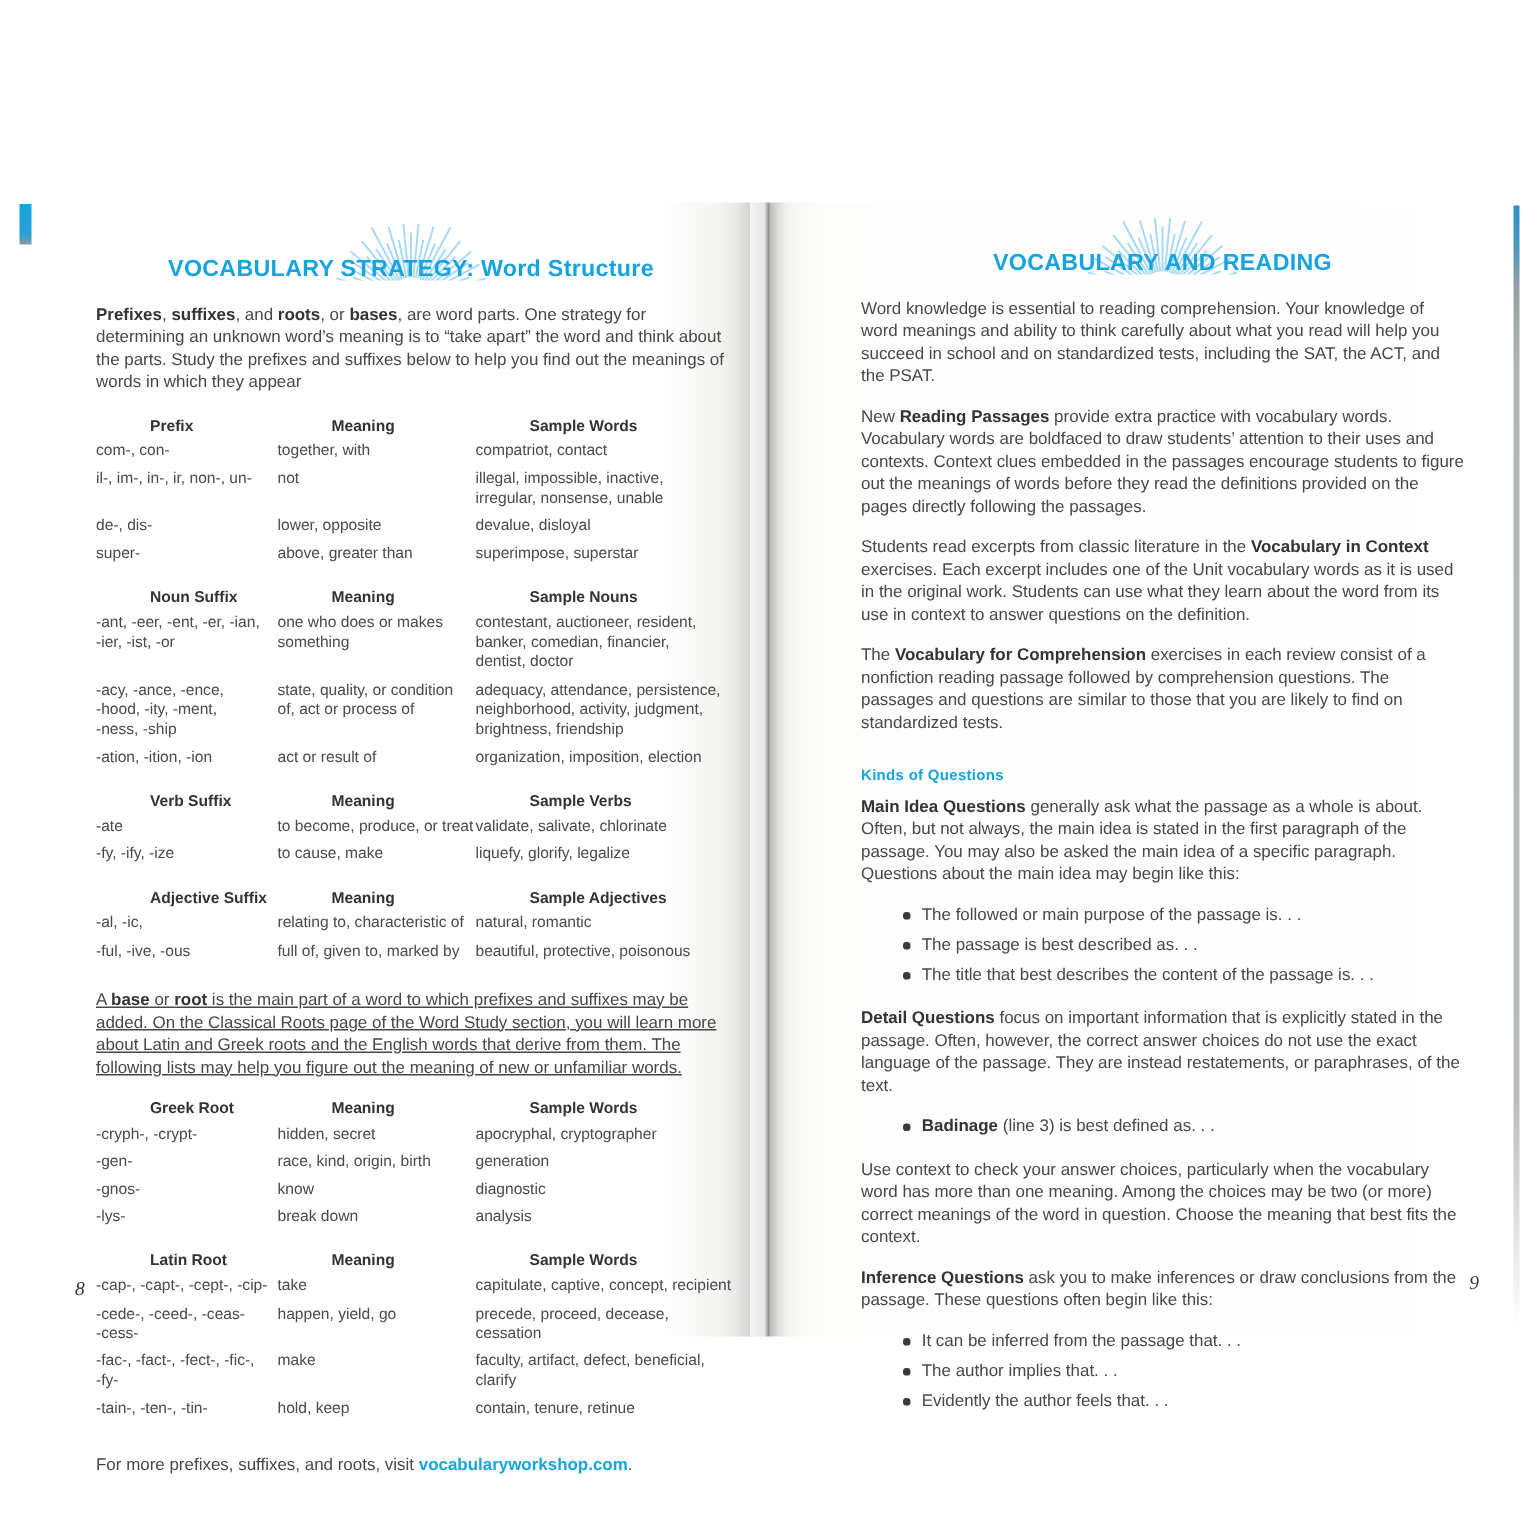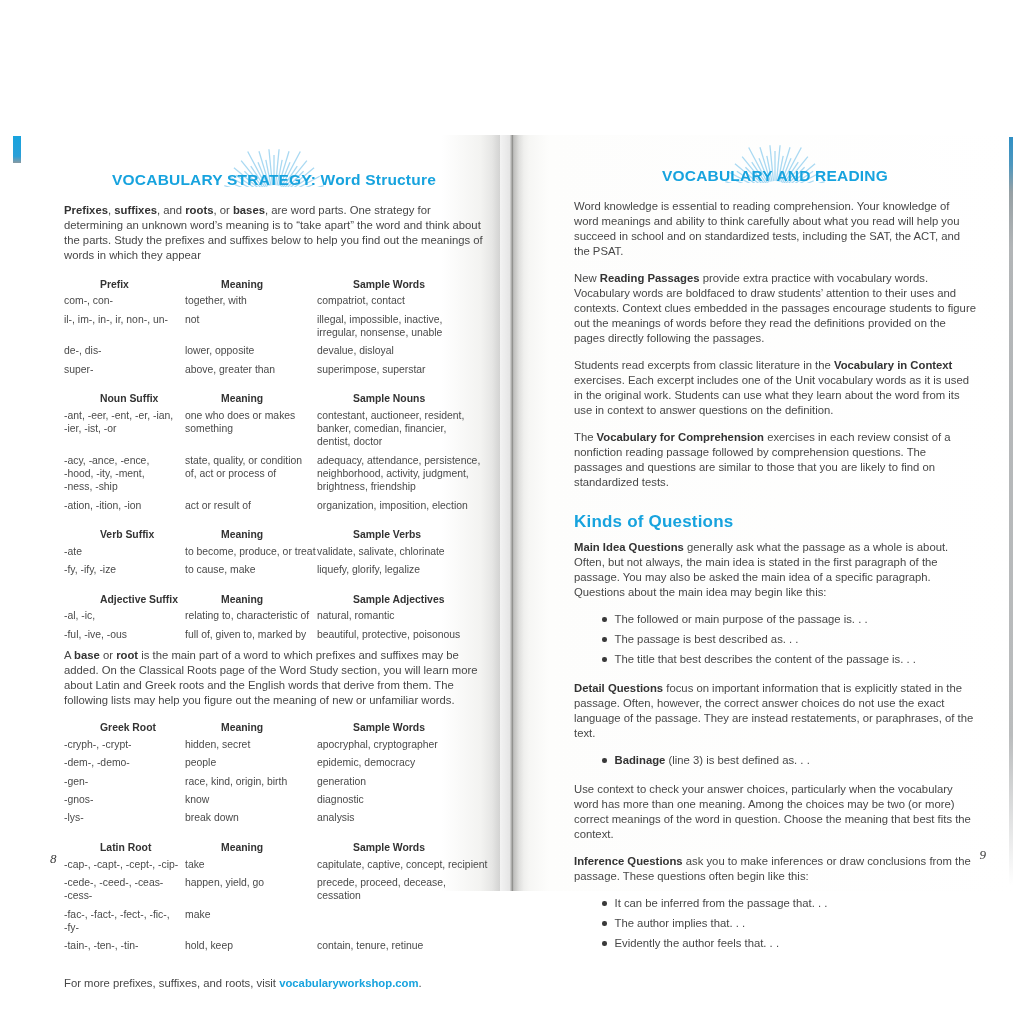--- a/index.html
+++ b/index.html
@@ -48,25 +48,25 @@
   .para{font-size:11.3px;line-height:15px;margin:0 0 12px 0;color:#474747;}
   .para .b{font-weight:bold;color:#333;}
   .link{color:var(--accent,#17a3de);font-weight:bold;cursor:pointer;}
 
   .affix-table{margin-bottom:3px;}
   .t-row{display:grid;grid-template-columns:117px 128px 1fr;column-gap:4px;padding:2.6px 0;}
   .t-header{margin-top:11px;padding-bottom:1px;margin-left:36px;}
   .t-cell{font-size:10.4px;line-height:13.2px;white-space:pre;color:#4a4a4a;}
   .t-h{font-weight:bold;color:#333;}
 
-  .mid-para{margin-top:4px;margin-bottom:4px;}
+  .mid-para{margin-top:16px;margin-bottom:4px;text-decoration:underline;}
   .footer-line{margin-top:22px;font-size:11.3px;color:#474747;}
 
   .subheading{
-    font-size:17px;font-weight:800;color:var(--accent,#17a3de);
+    font-size:10px;font-weight:800;color:var(--accent,#17a3de);
     margin:22px 0 8px 0;letter-spacing:.2px;
   }
   .bullets{margin:2px 0 14px 28px;}
   .bullet-item{display:flex;align-items:flex-start;margin:0 0 5px 0;}
   .dot{width:4.5px;height:4.5px;border-radius:50%;background:#3a3a3a;margin:5px 8px 0 0;flex:none;}
   .bullet-text{font-size:11.3px;line-height:15px;color:#474747;}
   .bullet-text .b{font-weight:bold;color:#333;}
 
   .page-num{
     position:absolute;font-family:"Liberation Serif", serif;font-style:italic;
@@ -222,25 +222,20 @@
             <div class="t-cell t-h">Greek Root</div>
             <div class="t-cell t-h">Meaning</div>
             <div class="t-cell t-h">Sample Words</div>
           </div>
           <div class="t-row">
             <div class="t-cell">-cryph-, -crypt-</div>
             <div class="t-cell">hidden, secret</div>
             <div class="t-cell">apocryphal, cryptographer</div>
           </div>
           <div class="t-row">
-            <div class="t-cell">-dem-, -demo-</div>
-            <div class="t-cell">people</div>
-            <div class="t-cell">epidemic, democracy</div>
-          </div>
-          <div class="t-row">
             <div class="t-cell">-gen-</div>
             <div class="t-cell">race, kind, origin, birth</div>
             <div class="t-cell">generation</div>
           </div>
           <div class="t-row">
             <div class="t-cell">-gnos-</div>
             <div class="t-cell">know</div>
             <div class="t-cell">diagnostic</div>
           </div>
           <div class="t-row">
@@ -264,20 +259,22 @@
             <div class="t-cell">-cede-, -ceed-, -ceas-
 -cess-</div>
             <div class="t-cell">happen, yield, go</div>
             <div class="t-cell">precede, proceed, decease,
 cessation</div>
           </div>
           <div class="t-row">
             <div class="t-cell">-fac-, -fact-, -fect-, -fic-,
 -fy-</div>
             <div class="t-cell">make</div>
+            <div class="t-cell">faculty, artifact, defect, beneficial,
+clarify</div>
           </div>
           <div class="t-row">
             <div class="t-cell">-tain-, -ten-, -tin-</div>
             <div class="t-cell">hold, keep</div>
             <div class="t-cell">contain, tenure, retinue</div>
           </div>
         </div>
 
       <div class="footer-line"><span>For more prefixes, suffixes, and roots, visit </span><span class="link">vocabularyworkshop.com</span><span>.</span></div>
     </div>

